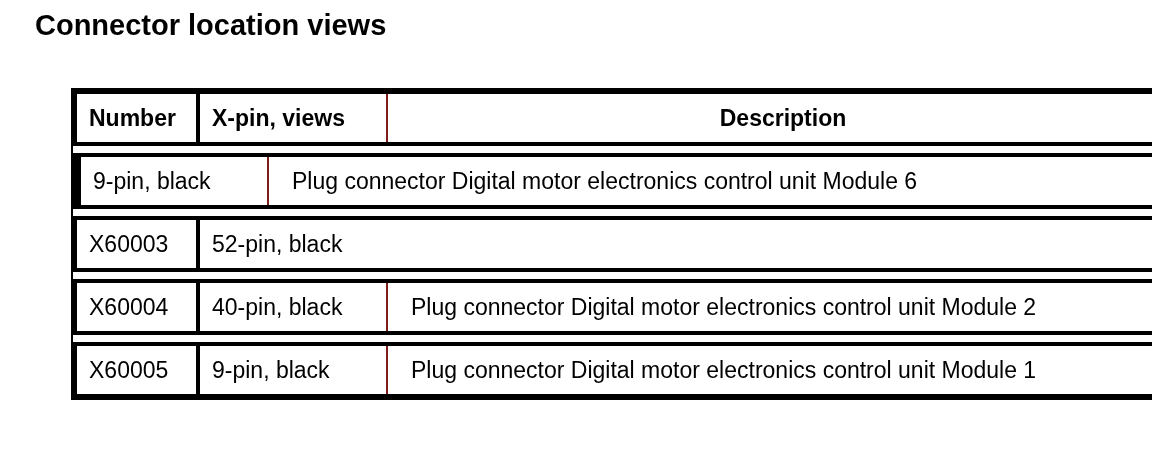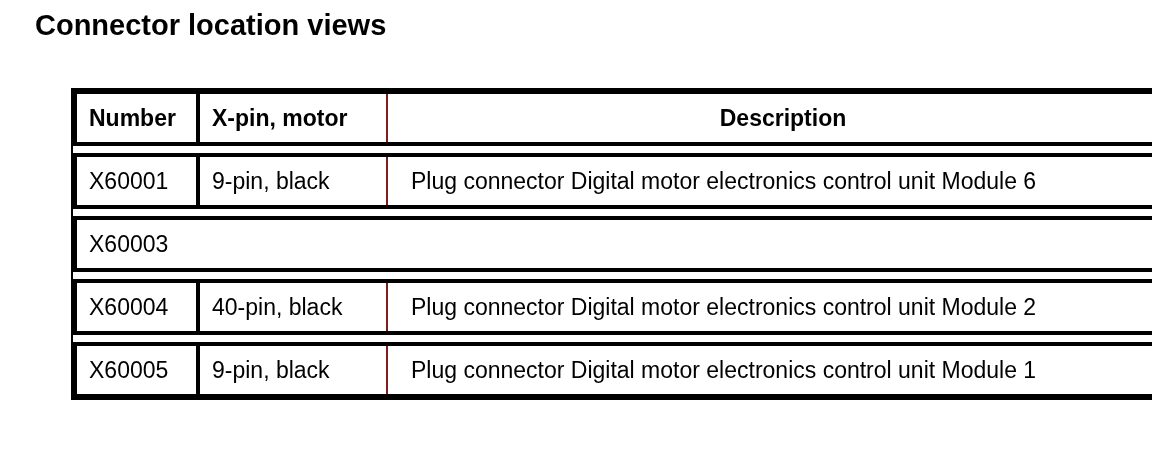--- a/index.html
+++ b/index.html
@@ -72,33 +72,33 @@
 <body>
 
 <div class="page">
 
   <h1 class="title">Connector location views</h1>
 
   <div class="table-wrap">
 
     <div class="trow header-row">
       <div class="cell cell-number">Number</div>
-      <div class="cell cell-pin">X-pin, motor</div>
+      <div class="cell cell-pin">X-pin, views</div>
       <div class="cell cell-desc">Description</div>
     </div>
 
     <div class="trow">
-      <div class="cell cell-number">X60001</div>
       <div class="cell cell-pin">9-pin, black</div>
       <div class="cell cell-desc">Plug connector Digital motor electronics control unit Module 6</div>
     </div>
 
 
     <div class="trow">
       <div class="cell cell-number">X60003</div>
+      <div class="cell cell-pin">52-pin, black</div>
     </div>
 
     <div class="trow">
       <div class="cell cell-number">X60004</div>
       <div class="cell cell-pin">40-pin, black</div>
       <div class="cell cell-desc">Plug connector Digital motor electronics control unit Module 2</div>
     </div>
 
     <div class="trow">
       <div class="cell cell-number">X60005</div>

